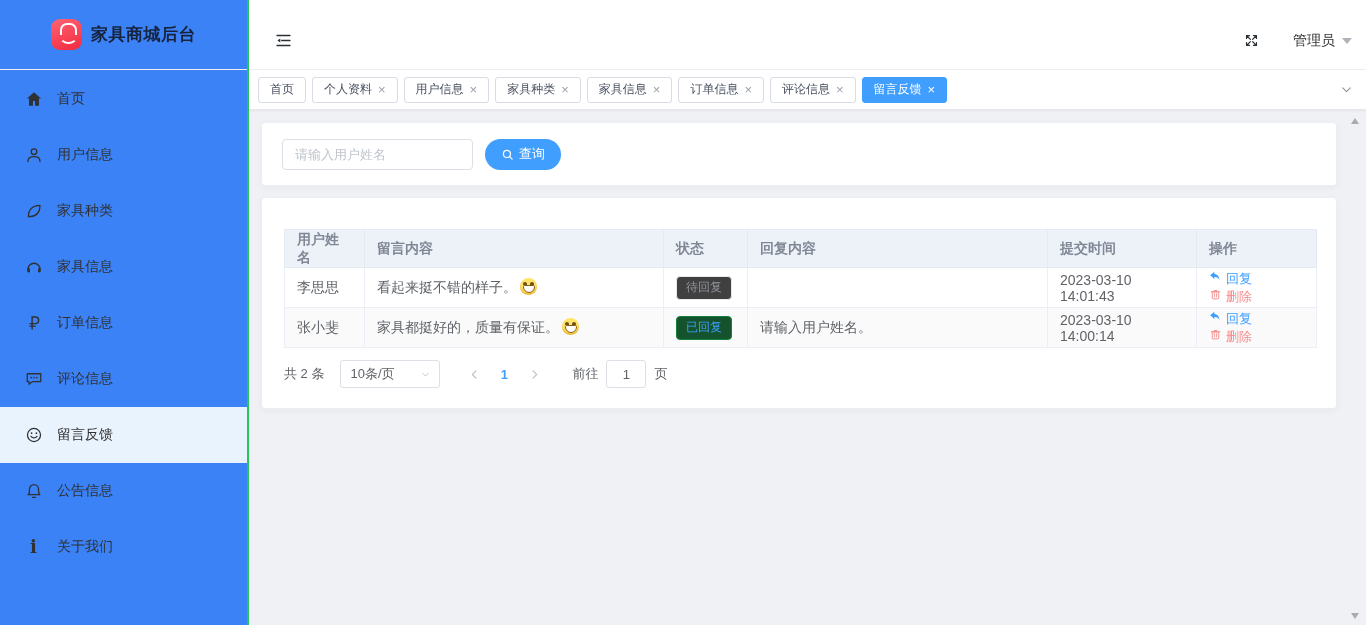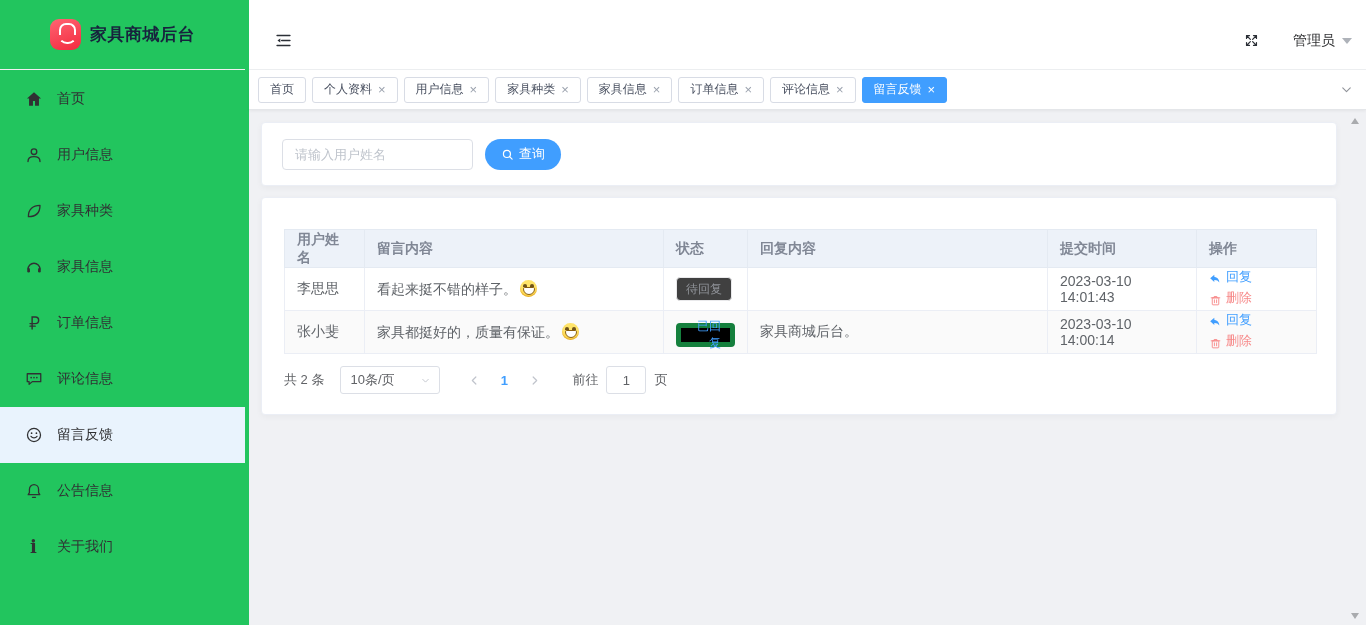--- a/index.html
+++ b/index.html
@@ -5,21 +5,21 @@
   * { box-sizing: border-box; }
   html,body { margin:0; padding:0; }
   body {
     width:1366px; height:625px; overflow:hidden;
     font-family:"Liberation Sans","DejaVu Sans",sans-serif;
     background:#f0f1f4; color:#303133; font-size:14px;
   }
   .app { display:flex; width:100%; height:100%; }
 
   
-  .sidebar { width:249px; flex:0 0 249px; background:#22c55e; border-right:4px solid #22c55e; }
+  .sidebar { width:249px; flex:0 0 249px; background:#3b82f6; border-right:2px solid #22c55e; }
   .logo { height:70px; display:flex; align-items:center; justify-content:center; gap:9px; border-bottom:1px solid #f0f0f0; }
   .logo-badge { position:relative; width:31px; height:31px; border-radius:9px;
     background:linear-gradient(160deg,#ff6472,#f22a3f); flex:0 0 31px; }
   .logo-badge::before { content:""; position:absolute; top:4px; left:9px; width:13px; height:10px;
     border:2.6px solid #fff; border-bottom:none; border-radius:7px 7px 0 0; }
   .logo-badge::after { content:""; position:absolute; bottom:6px; left:8px; width:15px; height:8px;
     border:2.6px solid transparent; border-bottom:2.6px solid #fff; border-radius:0 0 9px 9px; }
   .logo-title { font-size:17px; font-weight:bold; color:#17233d; letter-spacing:.5px; }
   .nav { padding-top:1px; }
   .nav-item { height:56px; display:flex; align-items:center; gap:14px; padding-left:24px;
@@ -62,22 +62,22 @@
     font-size:13px; display:inline-flex; align-items:center; gap:5px; cursor:pointer; font-family:inherit; }
 
   .table-card { padding:31px 22px 20px 22px; min-height:211px; }
   table.data-table { width:100%; border-collapse:collapse; table-layout:fixed; }
   .data-table th { background:#edf2f9; color:#808795; font-weight:bold; text-align:left; font-size:14px;
     height:38px; padding:0 12px; border:1px solid #e4eaf2; }
   .data-table td { height:40px; padding:0 12px; font-size:14px; color:#5f6368; border:1px solid #ebeef5; background:#fff; }
   .data-table tr.striped td { background:#fafafa; }
   .tag { display:inline-flex; align-items:center; height:24px; padding:0 9px; border-radius:4px; font-size:12px; }
   .tag-info { background:#404040; border:1px solid #e9e9eb; color:#909399; }
-  .tag-primary { background:#000000; border:5px solid #15803d; color:#409eff;text-align:right; }
-  .action-link { display:inline-flex; align-items:flex-end; gap:4px; font-size:13px; cursor:pointer; text-decoration:none; }
+  .tag-primary { background:#14532d; border:1px solid #15803d; color:#409eff;text-align:right; }
+  .action-link { display:inline-flex; align-items:flex-start; gap:4px; font-size:13px; cursor:pointer; text-decoration:none; }
   .action-reply { color:#409eff; margin-right:12px; }
   .action-delete { color:#f78989; }
 
   
   .emoji { position:relative; display:inline-block; width:17px; height:17px; border-radius:50%;
     background:radial-gradient(circle at 50% 30%,#ffe469 45%,#fcc32d); vertical-align:-3px; margin-left:3px;
     box-shadow:inset 0 -1px 1px rgba(190,120,0,.4); }
   .emoji .eye { position:absolute; top:4px; width:4px; height:3px; background:#6f531b; border-radius:4px 4px 0 0; }
   .emoji .eye.l { left:3px; } .emoji .eye.r { right:3px; }
   .emoji .mouth { position:absolute; left:2.5px; right:2.5px; bottom:2px; height:8px; background:#fff;
@@ -332,21 +332,21 @@
               </td>
             </tr>
             <tr class="striped">
               <td>张小斐</td>
               <td>
                 <span>家具都挺好的，质量有保证。</span><span class="emoji"><span class="eye l"></span><span class="eye r"></span><span class="mouth"></span></span>
               </td>
               <td>
                 <span class="tag tag-primary">已回复</span>
               </td>
-              <td>家具商城后台。</td>
+              <td>请输入用户姓名。</td>
               <td>2023-03-10 14:00:14</td>
               <td>
                 <span class="action-link action-reply">
                   <svg width="13" height="13" viewBox="0 0 24 24">
                       <path d="M9.8 6.9V3.2L2.2 9.9l7.6 6.7v-3.9c4.4-.1 7 1.4 9.4 4.7-.7-5.9-3.8-9.6-9.4-10.5z" fill="currentColor"></path>
                     </svg>
                   <span>回复</span>
                 </span><span class="action-link action-delete">
                   <svg width="13" height="13" viewBox="0 0 24 24" fill="none" stroke="currentColor" stroke-width="1.7" stroke-linecap="round">
                       <path d="M4 7h16"></path>

